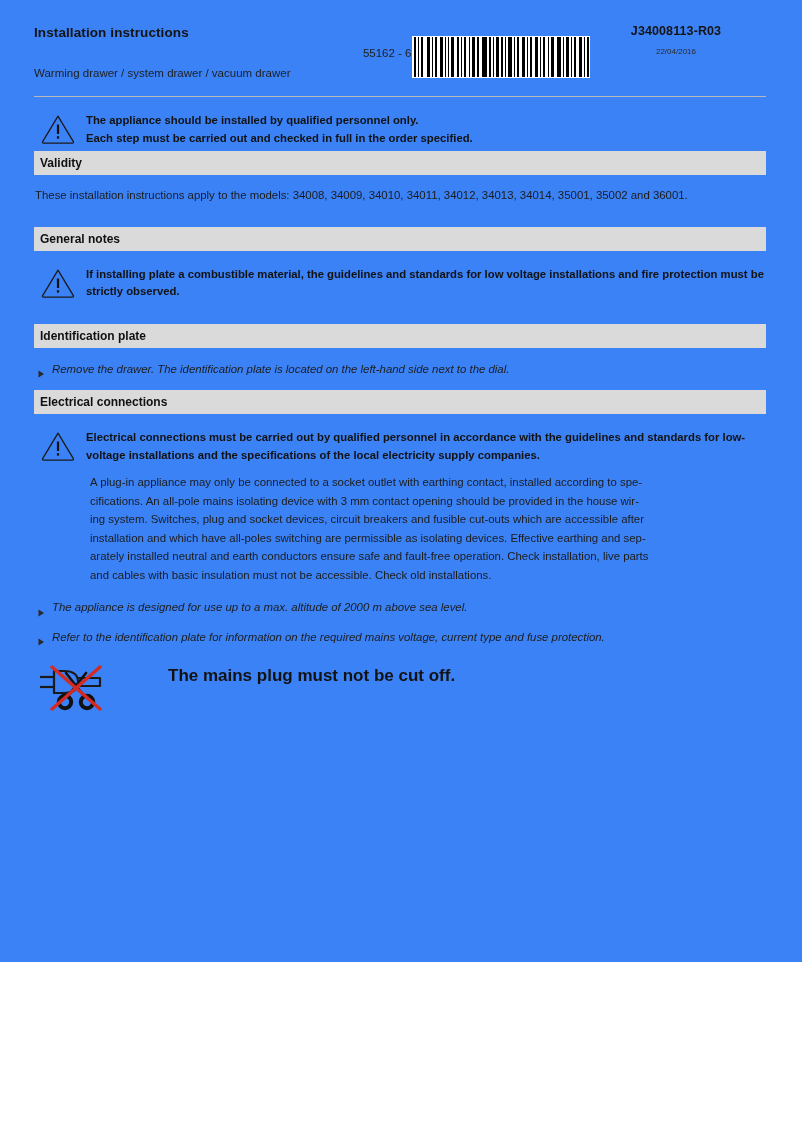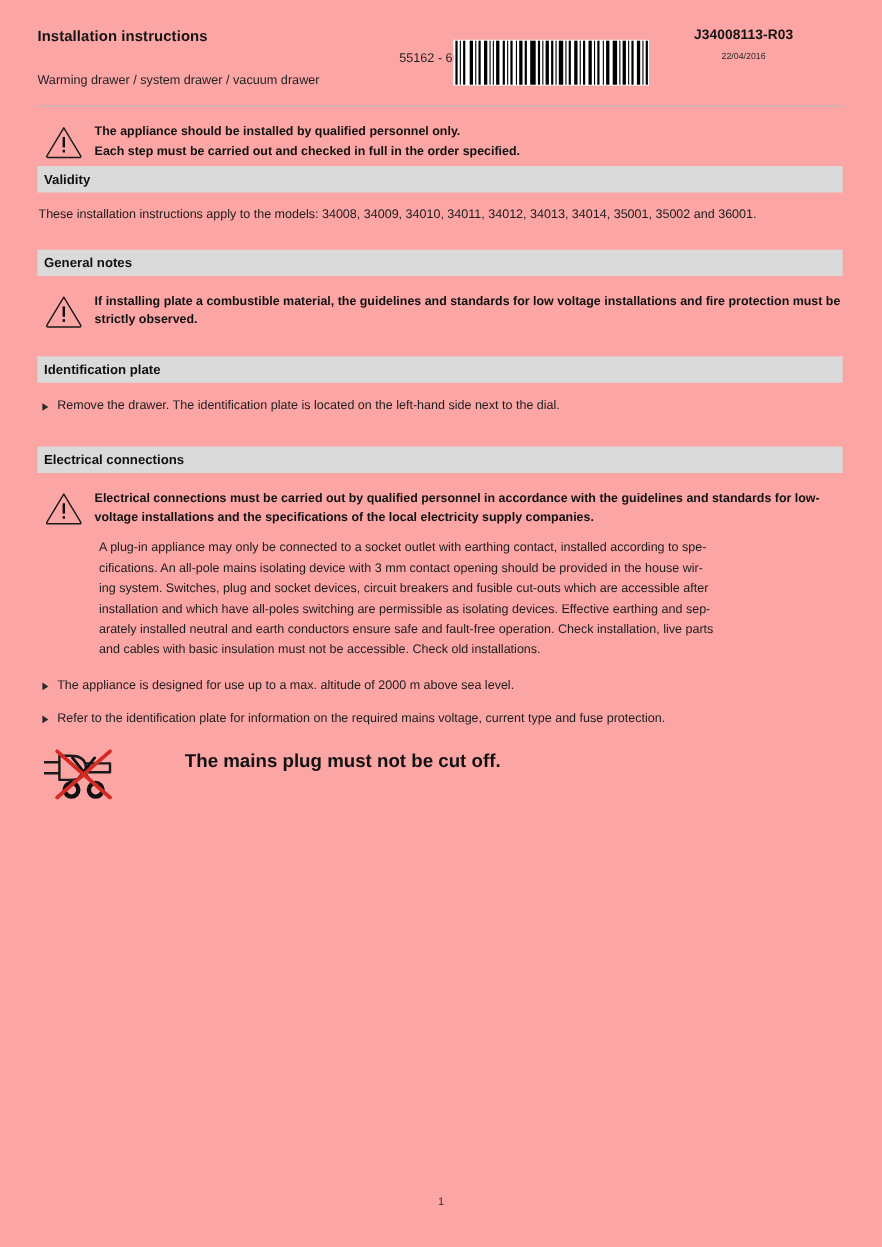--- a/index.html
+++ b/index.html
@@ -7,22 +7,22 @@
     padding: 0;
     background: #ffffff;
   }
   body {
     font-family: "Liberation Sans", sans-serif;
     color: #1a1a1a;
   }
   .page {
     position: relative;
     width: 802px;
-    height: 1134px;
-    background: #fca5a5;
+    height: 962px;
+    background: #3b82f6;
     overflow: hidden;
     box-sizing: border-box;
   }
   .content {
     position: absolute;
     left: 34px;
     top: 24px;
     width: 732px;
   }
 
@@ -114,21 +114,21 @@
     line-height: 24px;
     padding-left: 6px;
     font-size: 12px;
     font-weight: bold;
     color: #101010;
     box-sizing: border-box;
   }
   .band-validity { margin-top: 4px; }
   .band-general { margin-top: 22px; }
   .band-ident   { margin-top: 23px; }
-  .band-elec    { margin-top: 28px; }
+  .band-elec    { margin-top: 12px; }
 
   
   .body-para {
     font-size: 11.4px;
     line-height: 18.5px;
     color: #1c1c1c;
     margin-top: 11px;
     padding-left: 1px;
   }
   .indent-para {
@@ -137,22 +137,23 @@
     color: #1c1c1c;
     margin-top: 9px;
     margin-left: 56px;
     margin-right: 2px;
   }
   .indent-para .ln { display: block; }
 
   
   .bullet-row {
     display: flex;
-    align-items: flex-start;
+    align-items: flex-end;
     margin-top: 10px;
+    font-style: italic;
   }
   .bullet-mark {
     flex: 0 0 auto;
     width: 14px;
     padding-top: 6px;
     padding-left: 4px;
   }
   .bullet-mark svg { display: block; }
   .bullet-text {
     font-size: 11.4px;

